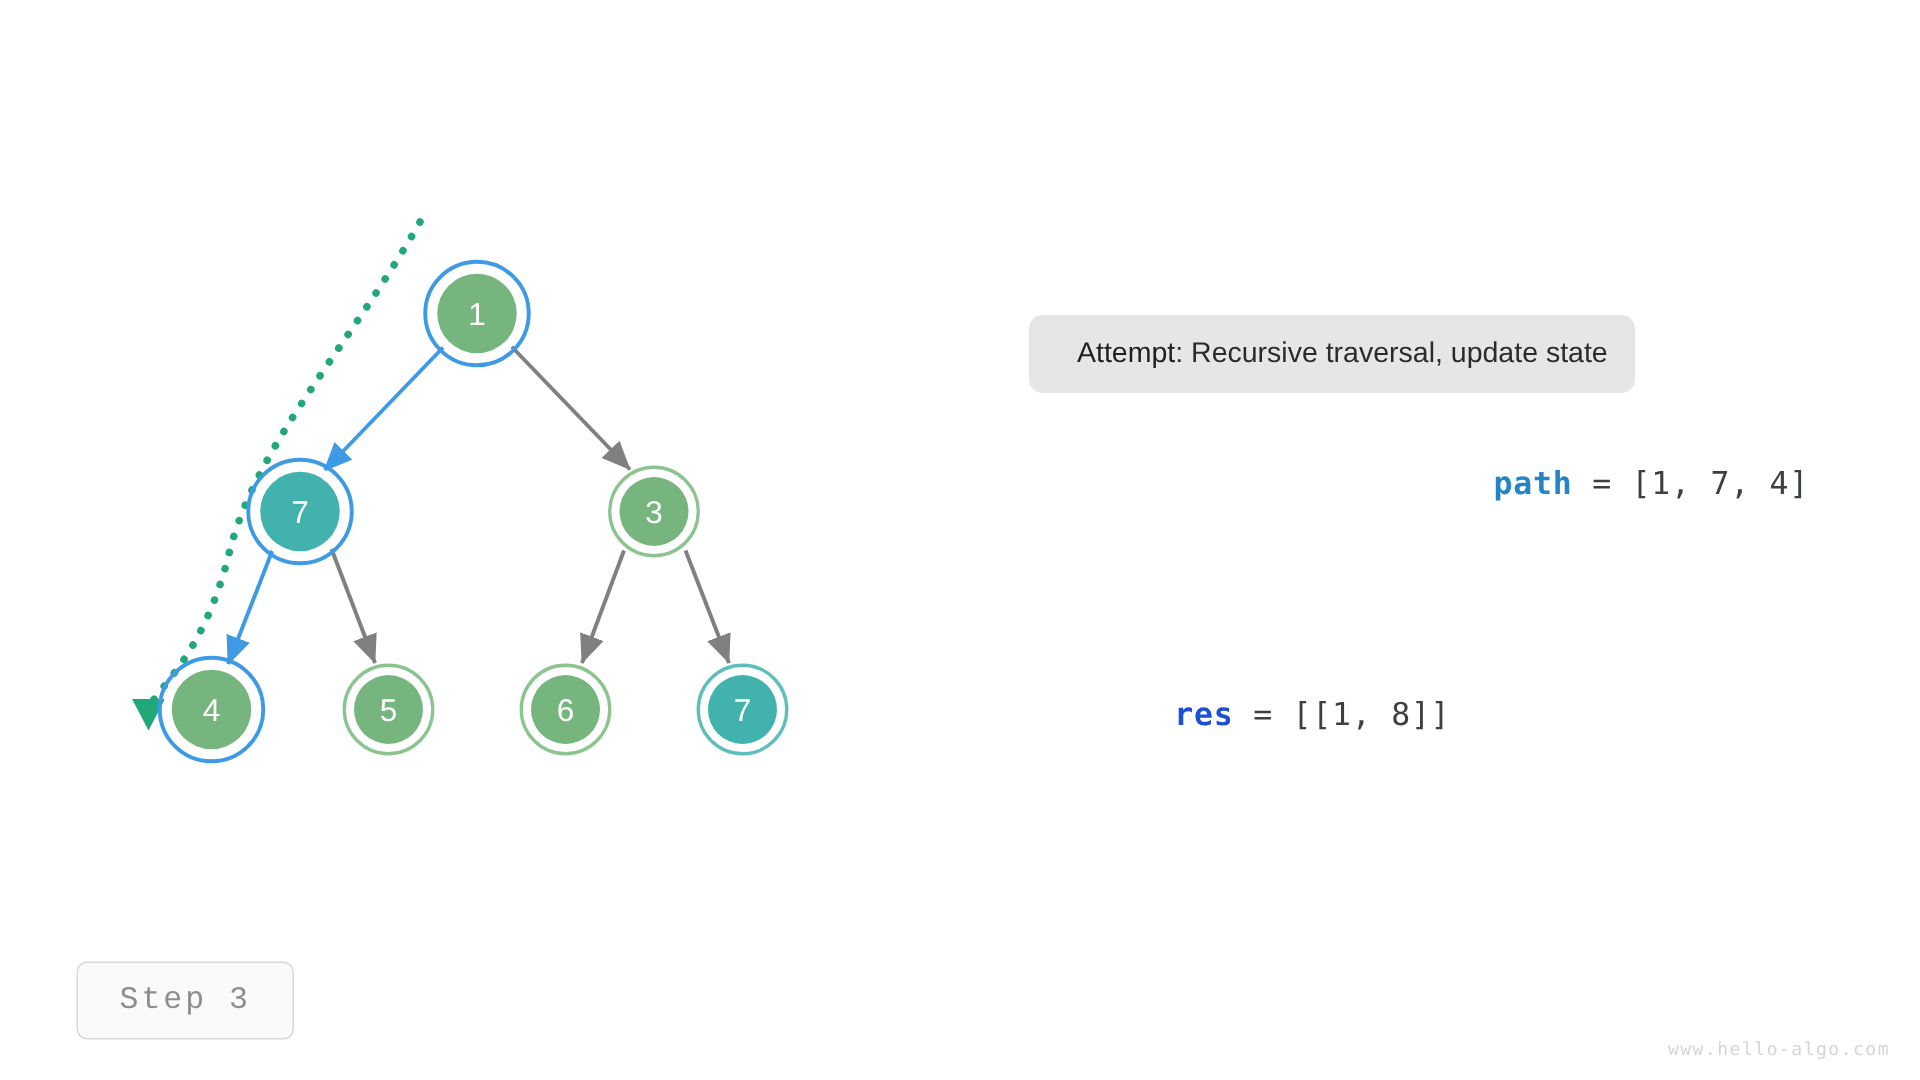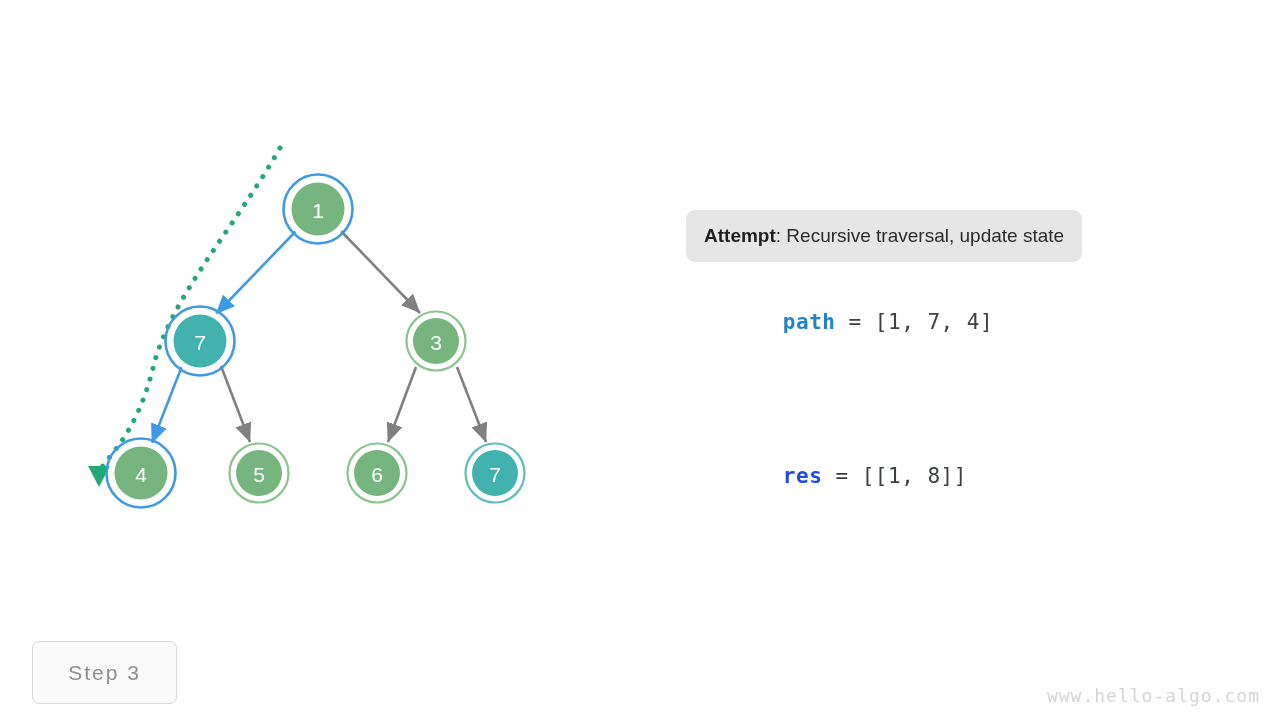--- a/index.html
+++ b/index.html
@@ -63,66 +63,67 @@
     padding: 13px 18px 13px 18px;
     margin: 0 0 6px 0;
   }
 
   .backtrack-row {
     padding: 13px 18px 13px 18px;
     margin: 0;
   }
 
   .lead {
-    font-weight: bold;
+    font-weight: normal;
     color: #1f1f1f;
+    margin-left: 14px;
   }
 
   .code-line {
     font-family: "DejaVu Sans Mono", "Liberation Mono", monospace;
     font-size: 21px;
     color: #3c4043;
     white-space: pre;
     padding-left: 18px;
     letter-spacing: 0.5px;
   }
 
-  #path-line { margin-top: 18px; }
+  #path-line { margin-top: 18px; text-align: right; }
   #res-line  { margin-top: 82px; }
 
   .var-path { color: #2484c6; font-weight: bold; }
   .var-res  { color: #1d4ed8; font-weight: bold; }
 
   
   #step-badge {
     position: absolute;
-    left: 32px;
+    left: 51px;
     top: 641px;
     width: 145px;
-    height: 63px;
+    height: 52px;
     box-sizing: border-box;
     border: 1px solid #d9d9d9;
     border-radius: 7px;
     background: #fafafa;
     display: flex;
     align-items: center;
     justify-content: center;
-    font-family: Liberation Sans, sans-serif;
+    font-family: Liberation Mono, monospace;
     font-size: 21px;
     letter-spacing: 2px;
     color: #8e8e8e;
   }
 
   
   #watermark {
     position: absolute;
     right: 20px;
     bottom: 14px;
     font-family: "DejaVu Sans Mono", "Liberation Mono", monospace;
-    font-size: 18px;
+    font-size: 12px;
     letter-spacing: 1px;
     color: #d5d5d5;
   }
 </style>
 </head>
 <body>
 
 <div id="stage">
 
   <svg id="tree-svg" viewBox="0 0 620 560">

